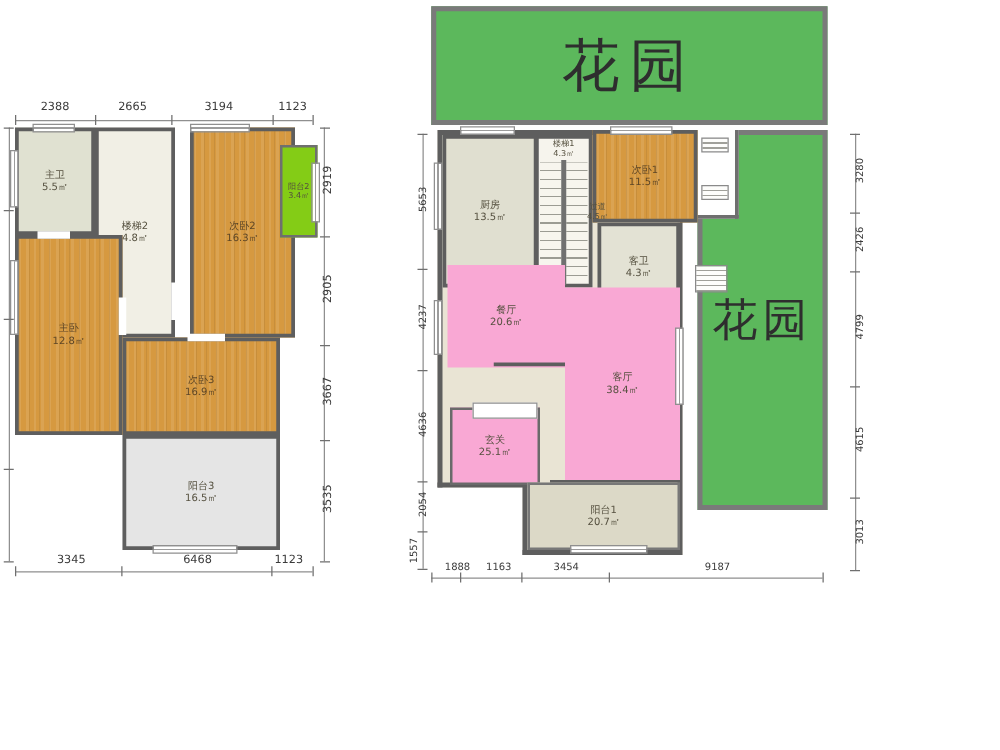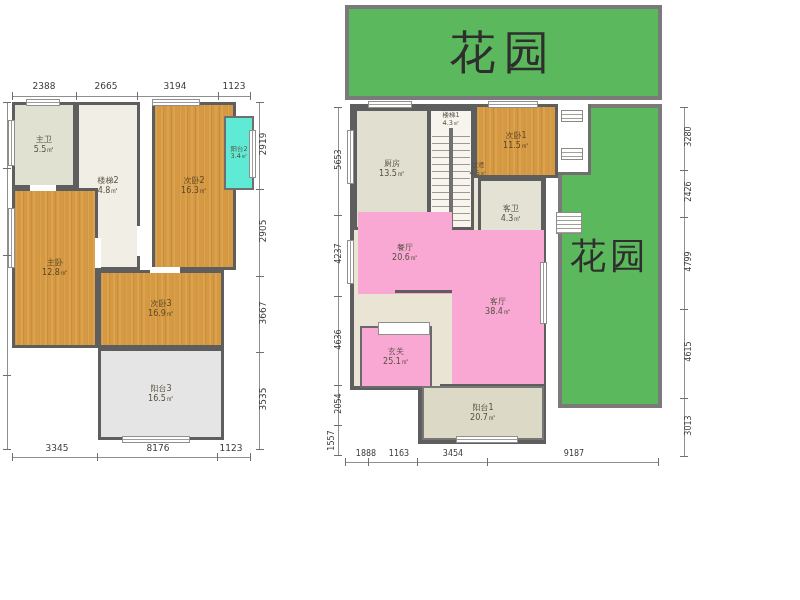--- a/index.html
+++ b/index.html
@@ -19,21 +19,21 @@
     background-image:repeating-linear-gradient(90deg,rgba(0,0,0,0.07) 0 1px,transparent 1px 8px),
                      repeating-linear-gradient(90deg,rgba(255,255,255,0.10) 0 2px,transparent 2px 6px);
     color:#5c4526;
   }
   .tile{background:#e0e1d1;}
   .stairroom{background:#f1efe5;}
   .beige{background:#f9a8d4;}
   .kitchen{background:#e0dfd0;}
   .bath{background:#e3e2d4;}
   .balc{background:#e5e5e5;}
-  .balc2{background:#5eead4;border-width:2px;border-color:#6f6f6f;}
+  .balc2{background:#84cc16;border-width:2px;border-color:#6f6f6f;}
   .noborder{border:none;}
   .dim{position:absolute;font-size:9px;color:#3b3b3b;text-align:center;white-space:nowrap;}
   .dim.sm{font-size:8px;}
   .vdim{transform:rotate(-90deg);transform-origin:center center;width:40px;}
   .line{position:absolute;background:#8f8f8f;}
   .tick{position:absolute;background:#6f6f6f;}
   .wall{position:absolute;background:#5e5e5e;}
   .doorgap{position:absolute;background:#ffffff;}
   .win{position:absolute;box-sizing:border-box;border:1px solid #8f8f8f;}
   .winh{background:linear-gradient(180deg,#fff 0 40%,#9c9c9c 40% 60%,#fff 60%);}
@@ -125,21 +125,21 @@
 <i class="tick" style="left:3px;top:255px;width:8px;height:1px"></i>
 <i class="tick" style="left:3px;top:375px;width:8px;height:1px"></i>
 <i class="tick" style="left:3px;top:449px;width:8px;height:1px"></i>
 
 <div class="line" style="left:12px;top:457px;width:238px;height:1px"></div>
 <i class="tick" style="left:12px;top:453px;width:1px;height:8px"></i>
 <i class="tick" style="left:97px;top:453px;width:1px;height:8px"></i>
 <i class="tick" style="left:217px;top:453px;width:1px;height:8px"></i>
 <i class="tick" style="left:250px;top:453px;width:1px;height:8px"></i>
 <span class="dim" style="left:35px;top:443px;width:44px">3345</span>
-<span class="dim" style="left:136px;top:443px;width:44px">8176</span>
+<span class="dim" style="left:136px;top:443px;width:44px">6468</span>
 <span class="dim" style="left:209px;top:443px;width:44px">1123</span>
 
 <div class="garden" style="left:345px;top:5px;width:317px;height:95px">
   <span class="garden-top-label">花园</span>
 </div>
 <div class="garden" style="left:558px;top:104px;width:104px;height:304px">
   <span class="garden-right-label">花园</span>
 </div>
 
 <div class="whitecover" style="left:558px;top:104px;width:30px;height:68px;border-right:3px solid #6f6f6f;border-bottom:3px solid #6f6f6f"></div>

